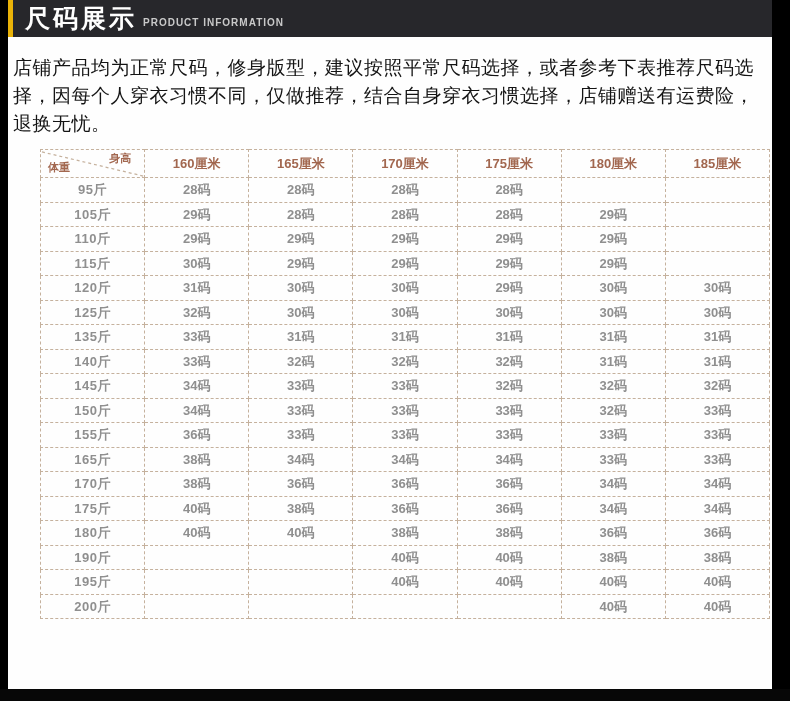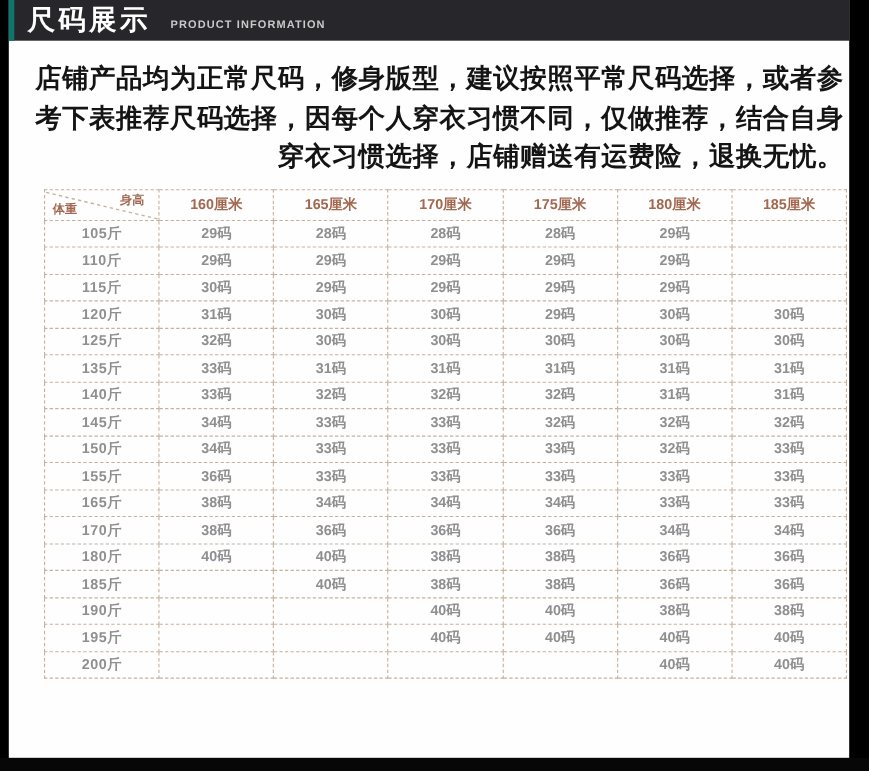--- a/index.html
+++ b/index.html
@@ -12,39 +12,38 @@
   }
   .page {
     position:absolute; left:8px; top:0;
     width:764px; height:689px;
     background:#fefefe;
   }
   
   .titlebar {
     height:37px;
     background:#27272b;
-    border-left:5px solid #0f766e;
+    border-left:5px solid #eab308;
     display:flex; align-items:center;
     padding-left:12px;
   }
   .titlebar .cn {
     color:#ffffff; font-size:25px; font-weight:700;
     letter-spacing:3px; line-height:1;
   }
   .titlebar .en {
     color:#c9c9c9; font-size:10px; font-weight:700;
-    letter-spacing:1px; margin-left:18px; margin-top:7px;
+    letter-spacing:1px; margin-left:6px; margin-top:7px;
   }
   
   .intro {
     padding:17px 5px 11px 5px;
-    font-size:24px; font-weight:700;
+    font-size:19px; font-weight:400;
     color:#141414; line-height:1.48;
     letter-spacing:0.5px;
-    text-align:right;
   }
   
   table.size {
     margin-left:32px;
     width:730px;
     border-collapse:collapse;
     table-layout:fixed;
   }
   table.size td, table.size th {
     border:1px dashed #c5b19d;
@@ -94,20 +93,29 @@
         <th>160厘米</th>
         <th>165厘米</th>
         <th>170厘米</th>
         <th>175厘米</th>
         <th>180厘米</th>
         <th>185厘米</th>
       </tr>
     </thead>
     <tbody>
         <tr>
+          <td class="wcell">95斤</td>
+          <td>28码</td>
+          <td>28码</td>
+          <td>28码</td>
+          <td>28码</td>
+          <td></td>
+          <td></td>
+        </tr>
+        <tr>
           <td class="wcell">105斤</td>
           <td>29码</td>
           <td>28码</td>
           <td>28码</td>
           <td>28码</td>
           <td>29码</td>
           <td></td>
         </tr>
         <tr>
           <td class="wcell">110斤</td>
@@ -202,31 +210,31 @@
         <tr>
           <td class="wcell">170斤</td>
           <td>38码</td>
           <td>36码</td>
           <td>36码</td>
           <td>36码</td>
           <td>34码</td>
           <td>34码</td>
         </tr>
         <tr>
+          <td class="wcell">175斤</td>
+          <td>40码</td>
+          <td>38码</td>
+          <td>36码</td>
+          <td>36码</td>
+          <td>34码</td>
+          <td>34码</td>
+        </tr>
+        <tr>
           <td class="wcell">180斤</td>
           <td>40码</td>
-          <td>40码</td>
-          <td>38码</td>
-          <td>38码</td>
-          <td>36码</td>
-          <td>36码</td>
-        </tr>
-        <tr>
-          <td class="wcell">185斤</td>
-          <td></td>
           <td>40码</td>
           <td>38码</td>
           <td>38码</td>
           <td>36码</td>
           <td>36码</td>
         </tr>
         <tr>
           <td class="wcell">190斤</td>
           <td></td>
           <td></td>

